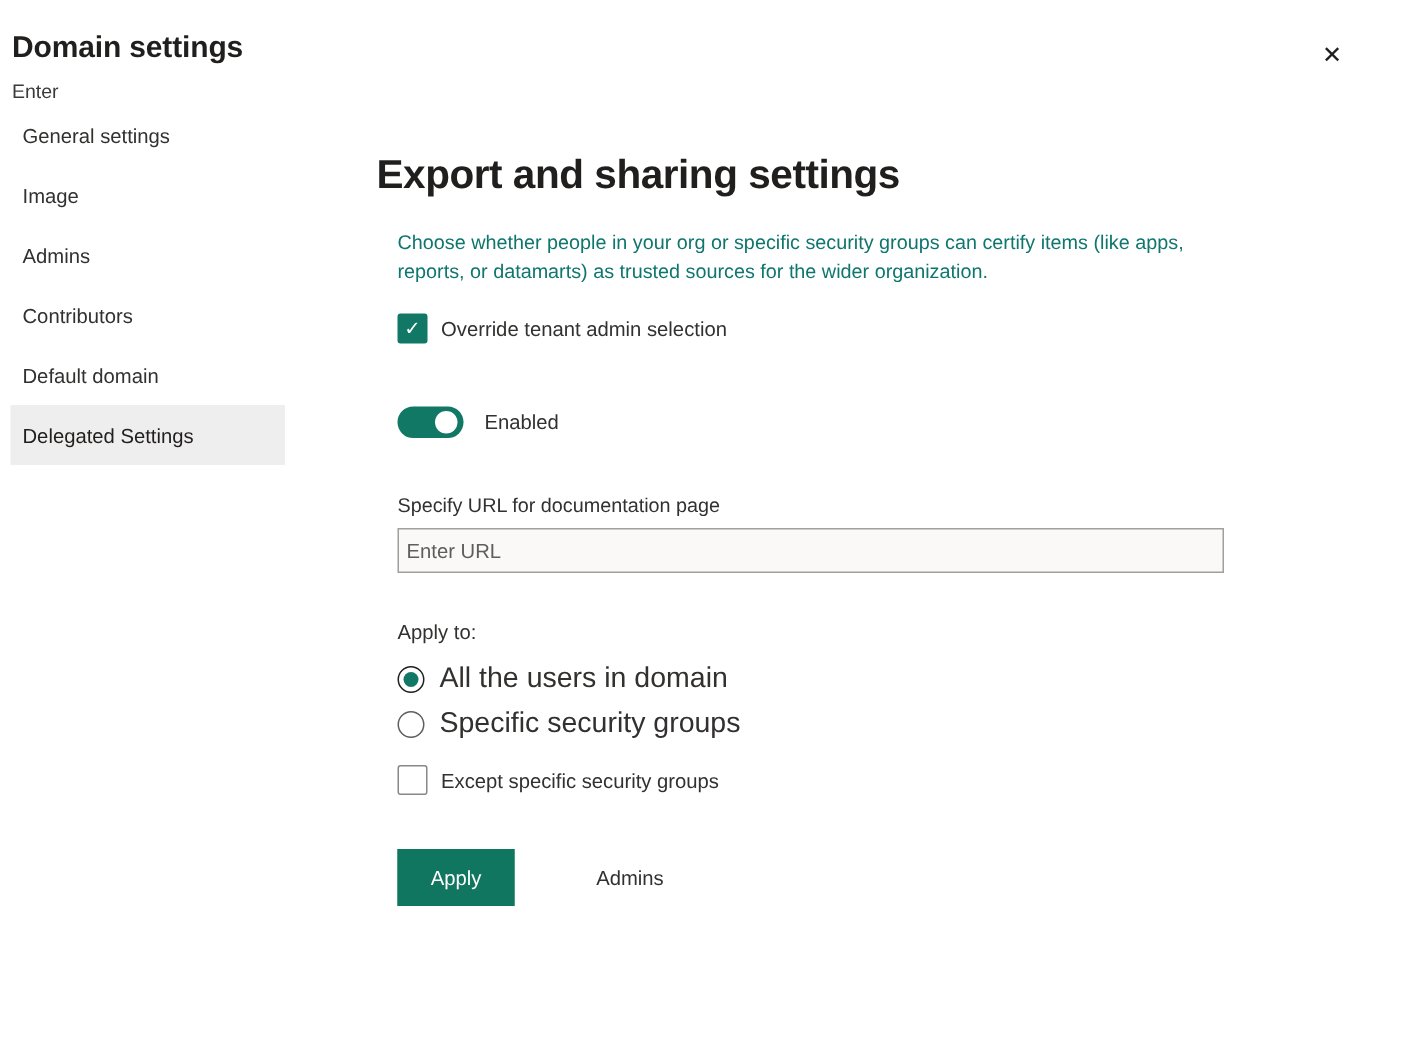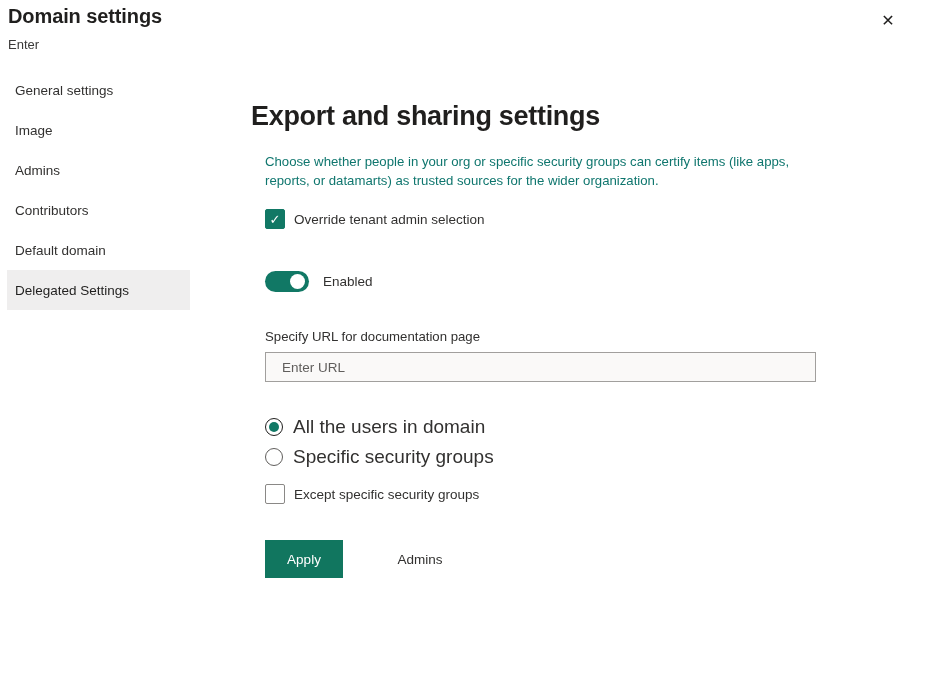--- a/index.html
+++ b/index.html
@@ -12,21 +12,21 @@
     background: #ffffff;
     font-family: "Liberation Sans", sans-serif;
     color: #323130;
     overflow: hidden;
     position: relative;
   }
 
   
   .panel-header {
     position: absolute;
-    top: 0;
+    top: 16px;
     left: 0;
     width: 913px;
     height: 62px;
   }
   .panel-title {
     position: absolute;
     left: 8px;
     top: 5px;
     font-size: 20px;
     font-weight: bold;
@@ -214,21 +214,21 @@
     color: #323130;
     display: block;
     margin-bottom: 8px;
   }
   .text-input {
     width: 551px;
     height: 30px;
     box-sizing: border-box;
     border: 1px solid #a19f9d;
     background: #faf9f8;
-    padding: 0 16px;
+    padding: 0 5px;
     font-size: 13.5px;
     font-family: "Liberation Sans", sans-serif;
     color: #323130;
     border-radius: 0;
     outline: none;
   }
   .text-input::placeholder { color: #605e5c; }
 
   
   .apply-block { margin-top: 32px; }
@@ -359,20 +359,21 @@
       </span>
       <span class="toggle-label">Enabled</span>
     </div>
 
     <div class="field-block">
       <label class="field-label">Specify URL for documentation page</label>
       <input class="text-input" type="text" placeholder="Enter URL" style="">
     </div>
 
     <div class="apply-block">
+      <div class="apply-label">Apply to:</div>
 
       <div class="radio-row">
         <span class="radio selected">
           <span class="dot"></span>
         </span>
         <span class="radio-label">All the users in domain</span>
       </div>
 
       <div class="radio-row">
         <span class="radio">

